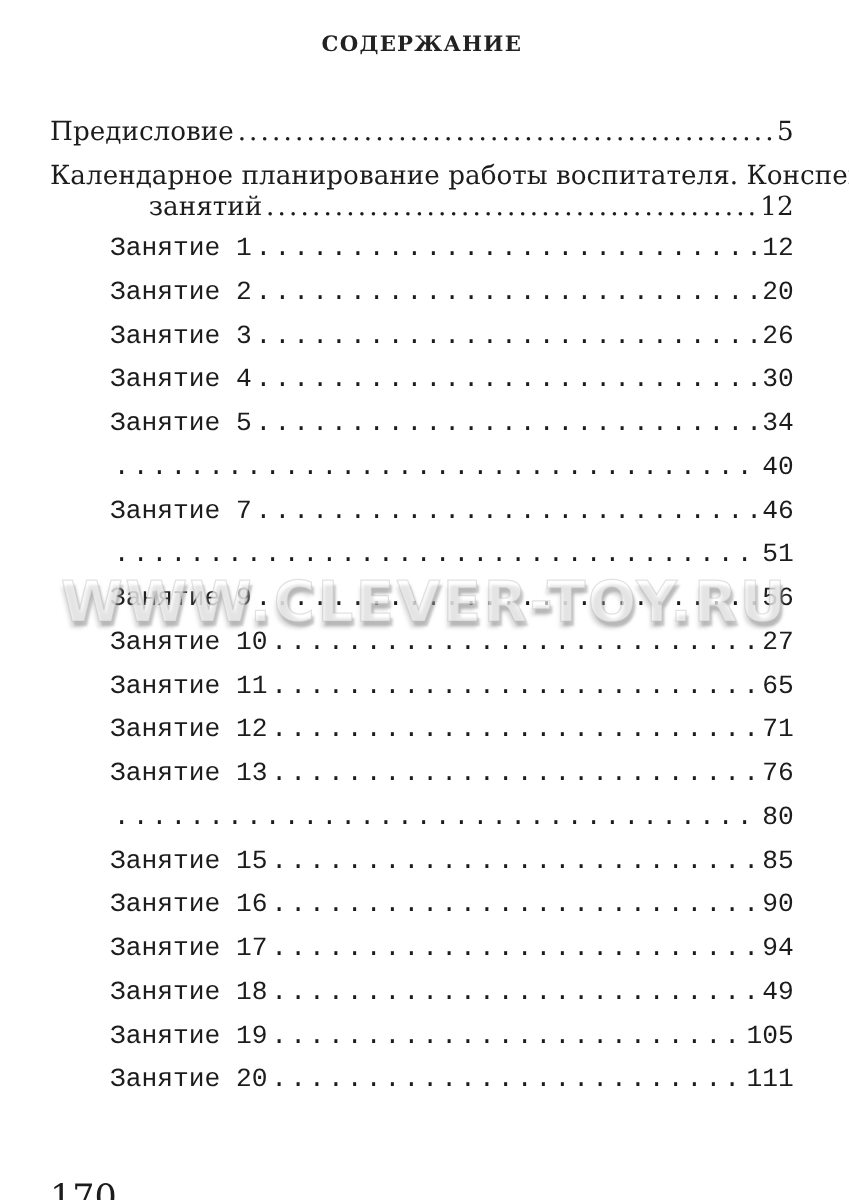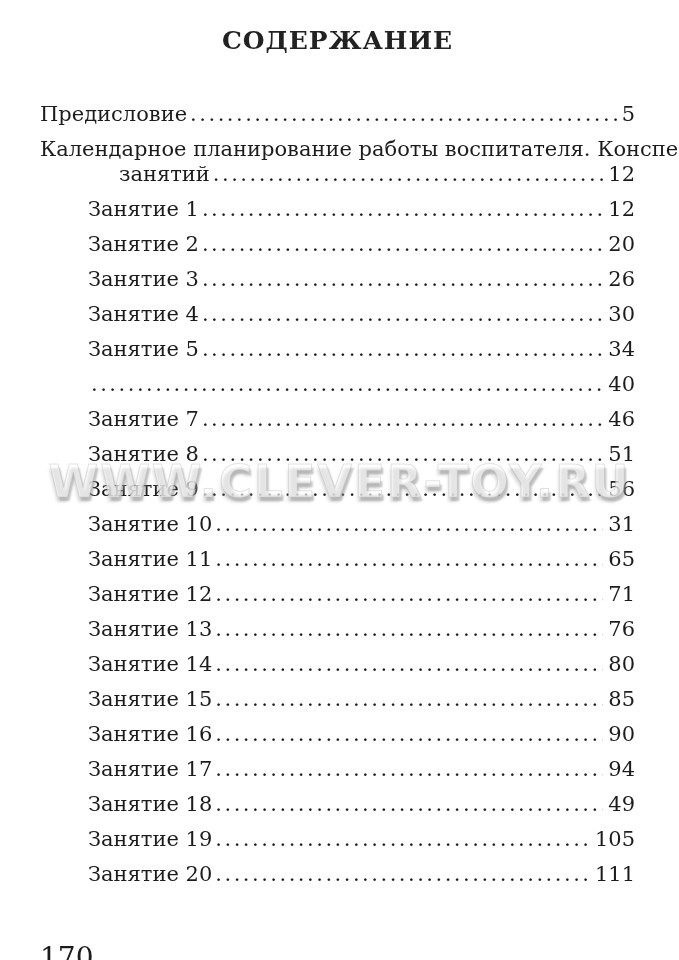--- a/index.html
+++ b/index.html
@@ -12,35 +12,35 @@
     overflow: hidden;
   }
   .page {
     position: relative;
     width: 679px;
     height: 960px;
     padding: 26px 44px 0 40px;
   }
   .title {
     text-align: center;
-    font-size: 25px;
+    font-size: 17px;
     font-weight: 700;
     letter-spacing: 1px;
     color: #222222;
     margin-bottom: 47px;
   }
   .toc { position: relative; }
   .toc-row {
     display: flex;
     align-items: baseline;
     font-size: 21px;
     line-height: 24px;
     margin-bottom: 11px;
   }
-  .toc-row.indent-item { padding-left: 48px; }
+  .toc-row.indent-item { padding-left: 48px; font-family: Liberation Mono, monospace; }
   .toc-row.indent-wrap { padding-left: 79px; }
   .toc-row.no-page { margin-bottom: 1px; }
   .toc-label { white-space: nowrap; }
   .toc-dots {
     flex: 1 1 auto;
     min-width: 0;
     overflow: hidden;
     white-space: nowrap;
     letter-spacing: 2.5px;
     padding-left: 3px;
@@ -127,51 +127,49 @@
       <div class="toc-row indent-item">
     <span class="toc-dots"></span>
     <span class="toc-page">40</span>
   </div>
       <div class="toc-row indent-item">
     <span class="toc-label">Занятие 7</span>
     <span class="toc-dots"></span>
     <span class="toc-page">46</span>
   </div>
       <div class="toc-row indent-item">
-    <span class="toc-label">Занятие 8</span>
     <span class="toc-dots"></span>
     <span class="toc-page">51</span>
   </div>
       <div class="toc-row indent-item">
     <span class="toc-label">Занятие 9</span>
     <span class="toc-dots"></span>
     <span class="toc-page">56</span>
   </div>
       <div class="toc-row indent-item">
     <span class="toc-label">Занятие 10</span>
     <span class="toc-dots"></span>
-    <span class="toc-page">31</span>
+    <span class="toc-page">27</span>
   </div>
       <div class="toc-row indent-item">
     <span class="toc-label">Занятие 11</span>
     <span class="toc-dots"></span>
     <span class="toc-page">65</span>
   </div>
       <div class="toc-row indent-item">
     <span class="toc-label">Занятие 12</span>
     <span class="toc-dots"></span>
     <span class="toc-page">71</span>
   </div>
       <div class="toc-row indent-item">
     <span class="toc-label">Занятие 13</span>
     <span class="toc-dots"></span>
     <span class="toc-page">76</span>
   </div>
       <div class="toc-row indent-item">
-    <span class="toc-label">Занятие 14</span>
     <span class="toc-dots"></span>
     <span class="toc-page">80</span>
   </div>
       <div class="toc-row indent-item">
     <span class="toc-label">Занятие 15</span>
     <span class="toc-dots"></span>
     <span class="toc-page">85</span>
   </div>
       <div class="toc-row indent-item">
     <span class="toc-label">Занятие 16</span>

